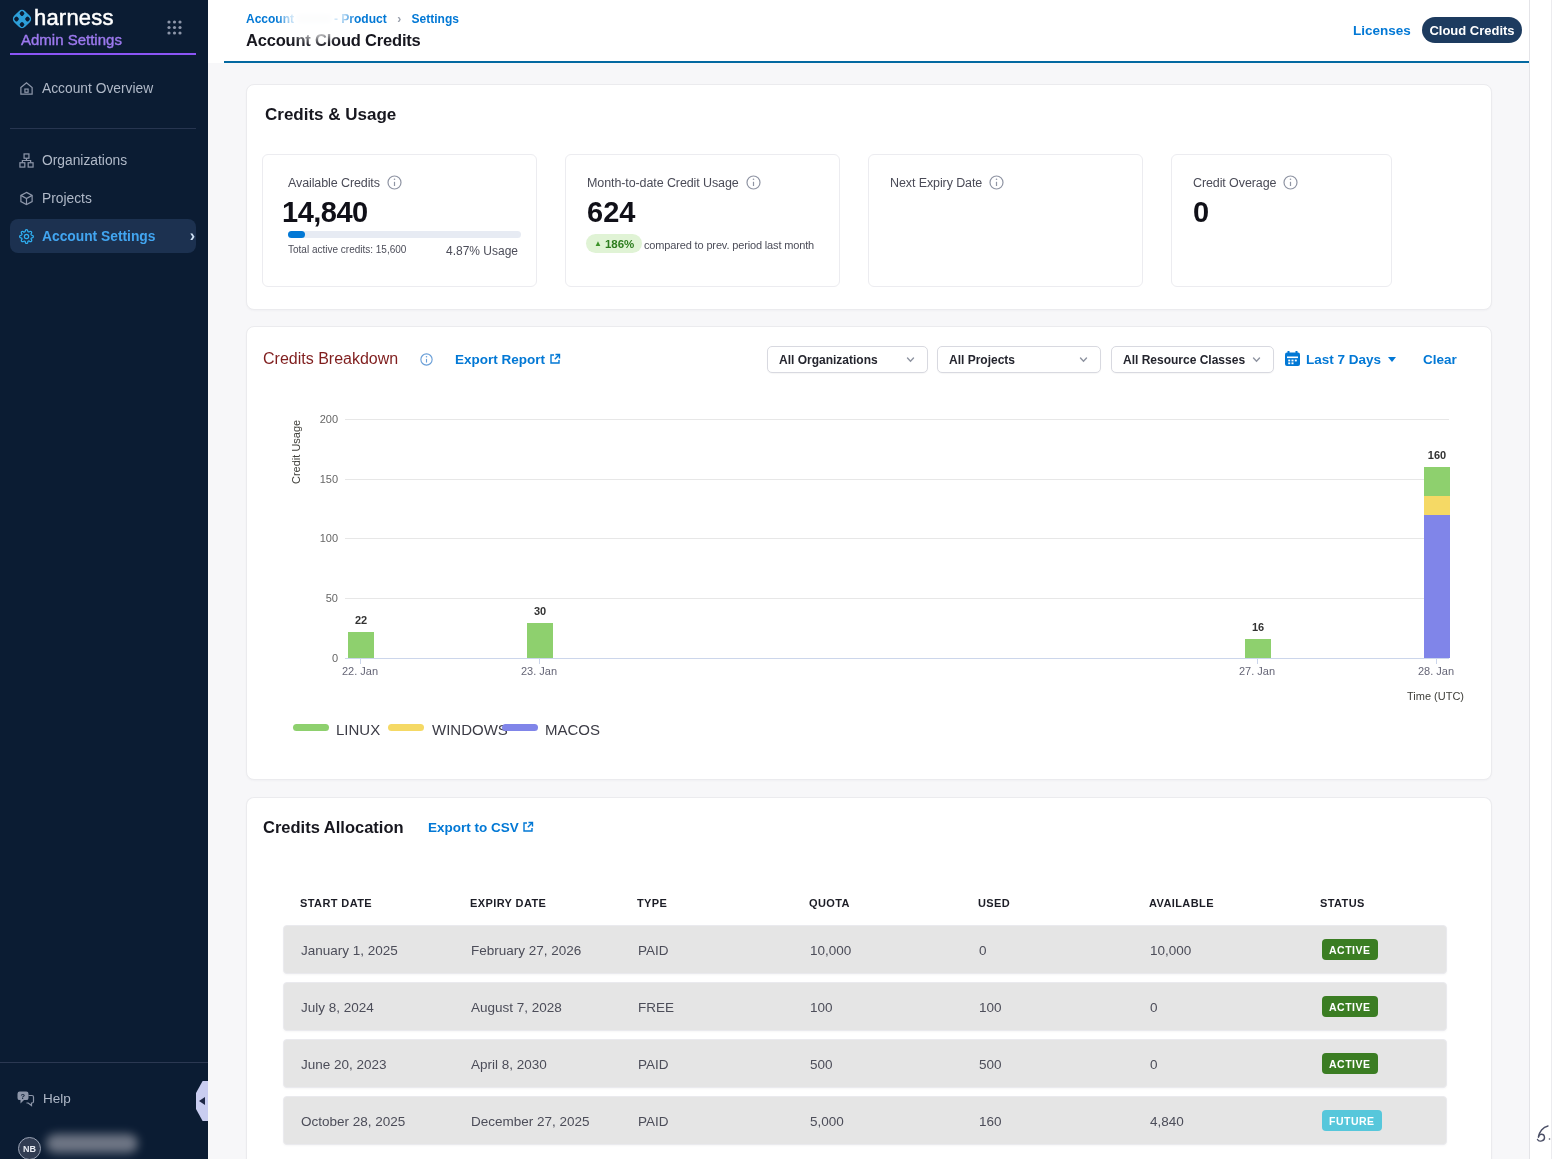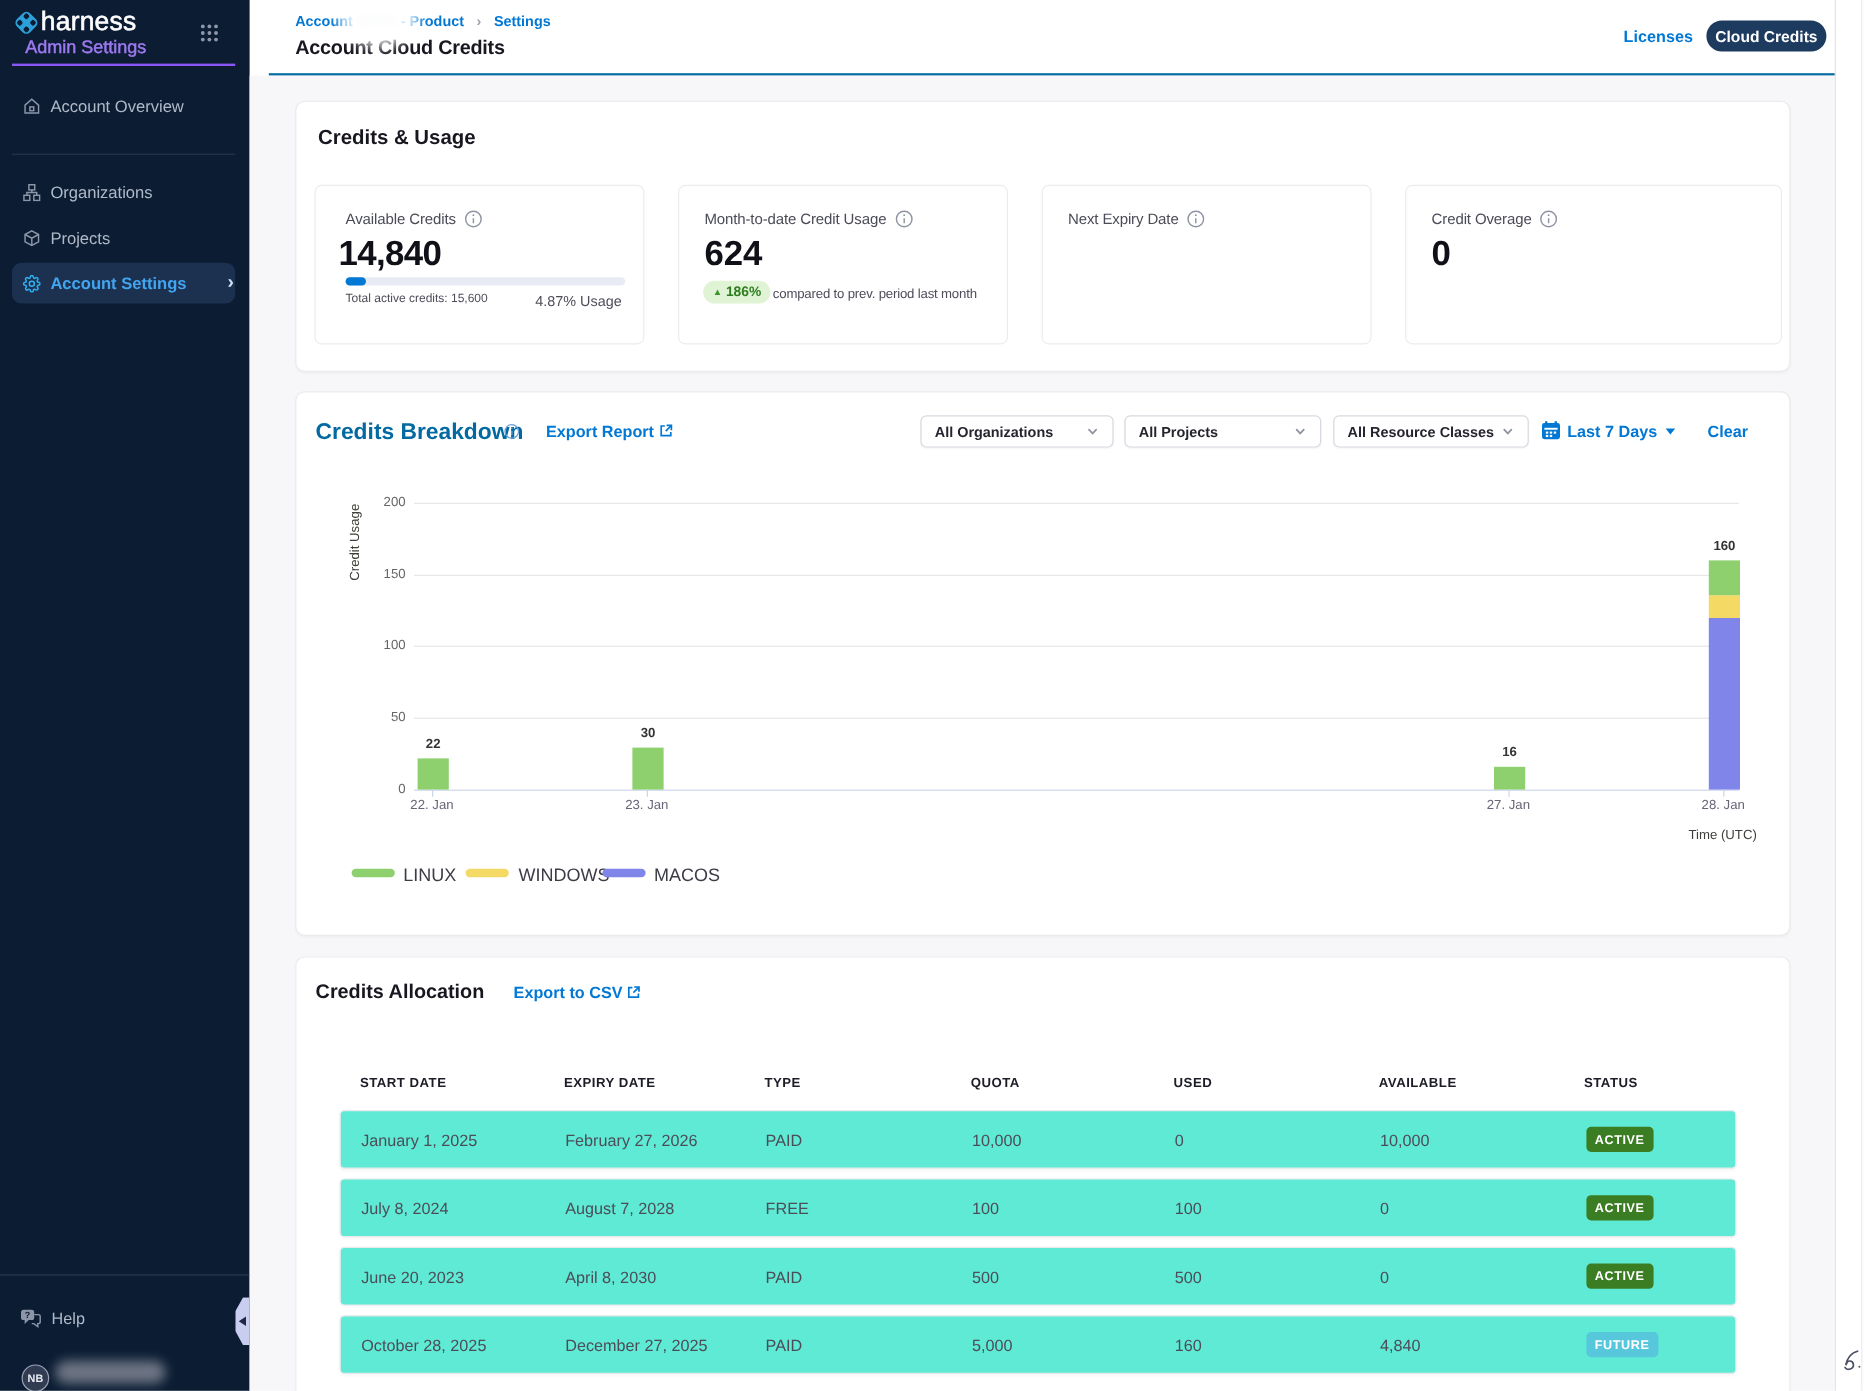--- a/index.html
+++ b/index.html
@@ -35,21 +35,21 @@
   .gridline { position:absolute; height:1px; background:#e7e7e7; left:345px; width:1104px; }
   .ylab { position:absolute; width:30px; text-align:right; font-size:11px; color:#666; left:308px; }
   .bar { position:absolute; width:26px; }
   .barlab { position:absolute; width:60px; text-align:center; font-size:11px; font-weight:bold; color:#333; }
   .xlab { position:absolute; width:70px; text-align:center; font-size:11px; color:#666677; }
   .lgpill { position:absolute; width:36px; height:7px; border-radius:4px; top:724px; }
   .lgtext { position:absolute; top:721px; font-size:15px; color:#3c3c46; }
 
   
   .th { position:absolute; font-size:11px; font-weight:bold; color:#1c1d26; letter-spacing:0.4px; }
-  .trow { position:absolute; left:283px; width:1164px; height:49px; background:#5eead4; border:1px solid #eaeaee; border-radius:4px; box-shadow:0 1px 2px rgba(40,41,61,0.04); }
+  .trow { position:absolute; left:283px; width:1164px; height:49px; background:#e5e5e5; border:1px solid #eaeaee; border-radius:4px; box-shadow:0 1px 2px rgba(40,41,61,0.04); }
   .td { position:absolute; font-size:13.5px; color:#4c4d59; top:17px; }
   .badge { position:absolute; top:13px; color:#fff; font-size:10.5px; font-weight:bold; letter-spacing:0.5px; border-radius:4px; padding:5px 7px 4px; }
 </style>
 </head>
 <body>
 
 <div id="sidebar">
 
   <svg class="abs" style="left:10px; top:7px;" width="24" height="24" viewBox="0 0 24 24">
     <rect x="4.2" y="4.2" width="15.6" height="15.6" rx="4.5" transform="rotate(45 12 12)" fill="#2d9fd9"></rect>
@@ -186,32 +186,32 @@
 </div>
 
 <div class="statcard" style="left:868px; top:154px; width:275px; height:133px;">
   <div class="statlabel abs" style="left:21px; top:20px; display:flex; align-items:center;">Next Expiry Date<svg style="margin-left:7px;" width="15" height="15" viewBox="0 0 15 15" fill="none" stroke="#8f94a3" stroke-width="1.2">
         <circle cx="7.5" cy="7.5" r="6.5"></circle>
         <path d="M7.5 6.8 L7.5 11"></path>
         <circle cx="7.5" cy="4.3" r="0.8" fill="#8f94a3" stroke="none"></circle>
       </svg></div>
 </div>
 
-<div class="statcard" style="left:1171px; top:154px; width:314px; height:133px;">
+<div class="statcard" style="left:1171px; top:154px; width:221px; height:133px;">
   <div class="statlabel abs" style="left:21px; top:20px; display:flex; align-items:center;">Credit Overage<svg style="margin-left:7px;" width="15" height="15" viewBox="0 0 15 15" fill="none" stroke="#8f94a3" stroke-width="1.2">
         <circle cx="7.5" cy="7.5" r="6.5"></circle>
         <path d="M7.5 6.8 L7.5 11"></path>
         <circle cx="7.5" cy="4.3" r="0.8" fill="#8f94a3" stroke="none"></circle>
       </svg></div>
   <div class="bignum abs" style="left:21px; top:41px; font-size:29px;">0</div>
 </div>
 
 <div class="card" id="cardB" style="left:246px; top:326px; width:1246px; height:454px;"></div>
 
-<div class="abs" style="left:263px; top:350px; font-size:19px; font-weight:bold; color:#0369a1;">Credits Breakdown</div>
+<div class="abs" style="left:263px; top:350px; font-size:16px; font-weight:normal; color:#7f1d1d;">Credits Breakdown</div>
 <svg class="abs" style="left:420px; top:353px;" width="13" height="13" viewBox="0 0 15 15" fill="none" stroke="#6a9fd8" stroke-width="1.3">
     <circle cx="7.5" cy="7.5" r="6.5"></circle>
     <path d="M7.5 6.8 L7.5 11"></path>
     <circle cx="7.5" cy="4.3" r="0.9" fill="#6a9fd8" stroke="none"></circle>
   </svg>
 <div class="abs ilink" style="left:455px; top:352px; font-size:13.5px;">Export Report</div>
 <svg class="abs" style="left:549px; top:353px;" width="12" height="12" viewBox="0 0 12 12" fill="none" stroke="#0278d5" stroke-width="1.4">
     <path d="M5 2 L2 2 L2 10 L10 10 L10 7"></path>
     <path d="M6.5 1.5 L10.5 1.5 L10.5 5.5 M10.2 1.8 L5.8 6.2"></path>
   </svg>

